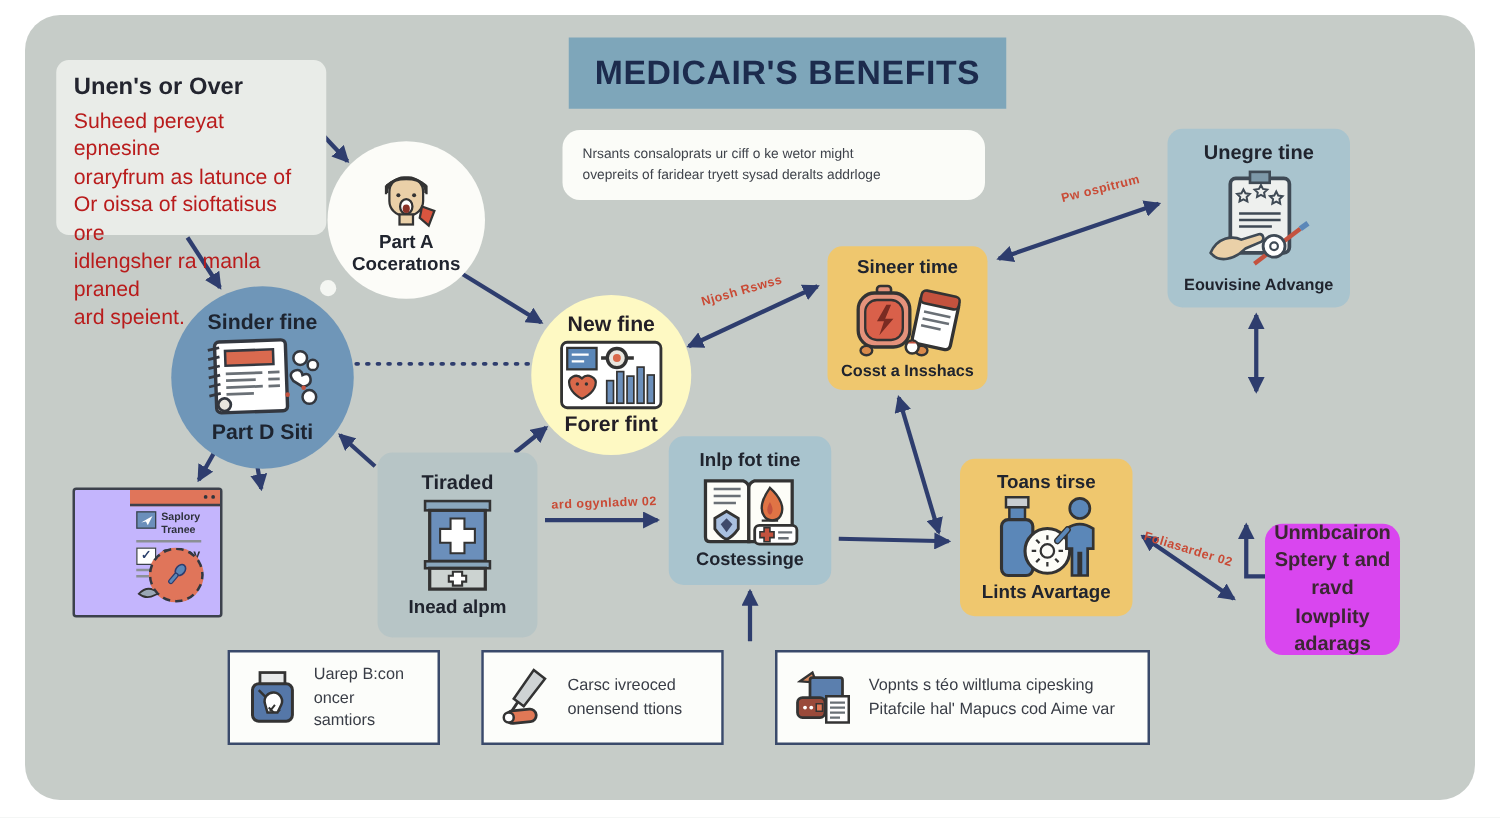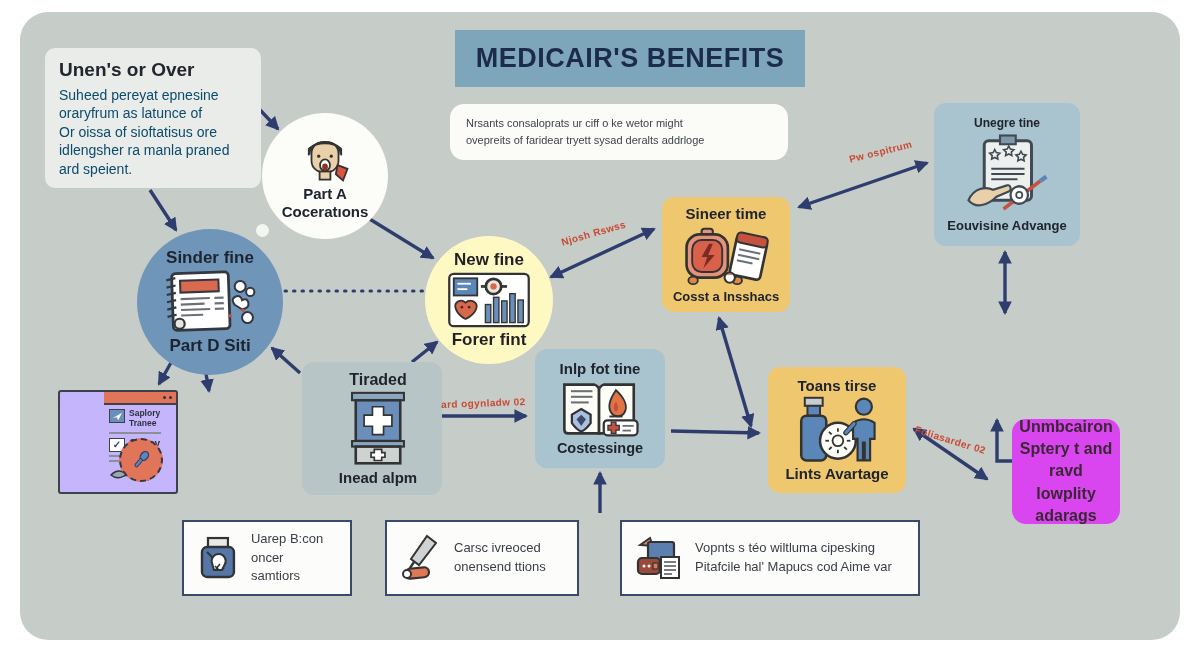--- a/index.html
+++ b/index.html
@@ -11,21 +11,21 @@
   .node{position:absolute;z-index:3;display:flex;flex-direction:column;
     align-items:center;justify-content:center;text-align:center;}
   .prelines{white-space:pre-line;}
   .nlabel{font-weight:700;color:#20242e;line-height:1.2;}
 
   
   #box-unens{left:45px;top:48px;width:216px;height:140px;background:#e9ece8;
     border-radius:10px;align-items:flex-start;justify-content:flex-start;
     padding:11px 14px;box-sizing:border-box;text-align:left;}
   #box-unens .t{font-size:19px;font-weight:700;color:#23252f;margin-bottom:5px;}
-  #box-unens .b{font-size:14px;color:#0c4a6e;line-height:1.32;}
+  #box-unens .b{font-size:17px;color:#b91c1c;line-height:1.32;}
 
   
   #banner{left:455px;top:30px;width:350px;height:57px;background:#7ea6ba;
     color:#1c2b4d;font-size:27px;font-weight:700;letter-spacing:.5px;}
 
   
   #intro{left:450px;top:104px;width:338px;height:56px;background:#fbfcf8;
     border-radius:14px;font-size:11px;color:#3f434b;line-height:1.55;
     align-items:flex-start;text-align:left;padding:9px 16px;box-sizing:border-box;}
 
@@ -39,26 +39,26 @@
   #circle-newfine{left:425px;top:236px;width:128px;height:128px;border-radius:50%;
     background:#fef9c3;gap:2px;}
   #circle-newfine .nlabel{font-size:17px;color:#231f26;}
 
   
   #box-sineer{left:662px;top:197px;width:128px;height:115px;background:#efc76e;
     border-radius:12px;gap:2px;}
   #box-sineer .top{font-size:15px;} #box-sineer .bot{font-size:13px;}
   #box-unegre{left:934px;top:103px;width:146px;height:143px;background:#a9c4ce;
     border-radius:12px;gap:2px;}
-  #box-unegre .top{font-size:12px;} #box-unegre .bot{font-size:13px;}
+  #box-unegre .top{font-size:16px;} #box-unegre .bot{font-size:13px;}
   #box-inlp{left:535px;top:349px;width:130px;height:119px;background:#a9c4ce;
     border-radius:12px;gap:1px;}
   #box-inlp .top{font-size:15px;} #box-inlp .bot{font-size:14.5px;}
-  #box-tiraded{left:302px;top:362px;width:128px;height:133px;background:#b7c5c6;
-    border-radius:12px;gap:2px;padding-left:12px;}
+  #box-tiraded{left:302px;top:362px;width:128px;height:148px;background:#b7c5c6;
+    border-radius:12px;gap:2px;}
   #box-tiraded .top{font-size:16px;} #box-tiraded .bot{font-size:15px;}
   #box-toans{left:768px;top:367px;width:138px;height:126px;background:#efc76e;
     border-radius:12px;gap:1px;}
   #box-toans .top{font-size:15px;} #box-toans .bot{font-size:15px;}
   #box-tinets{left:946px;top:318px;width:118px;height:96px;background:#6f99bb;
     border-radius:12px;font-size:13.5px;font-weight:700;color:#1d2638;line-height:1.35;}
   #box-unmb{left:1012px;top:419px;width:108px;height:105px;background:#d946ef;
     border-radius:14px;font-size:16px;font-weight:700;color:#3b2733;line-height:1.4;}
 
   

